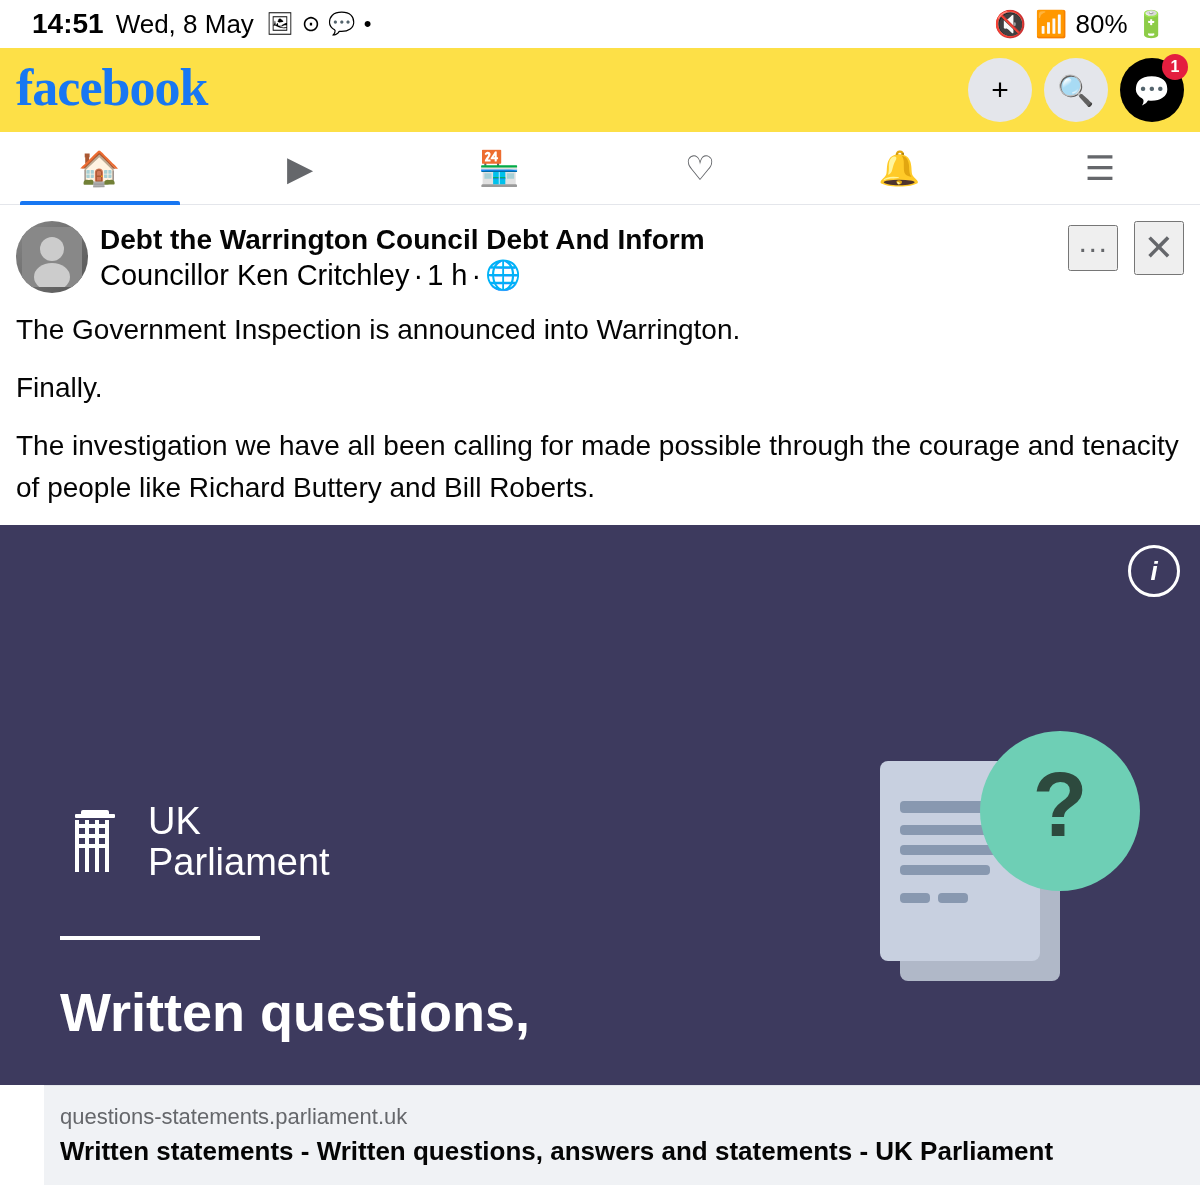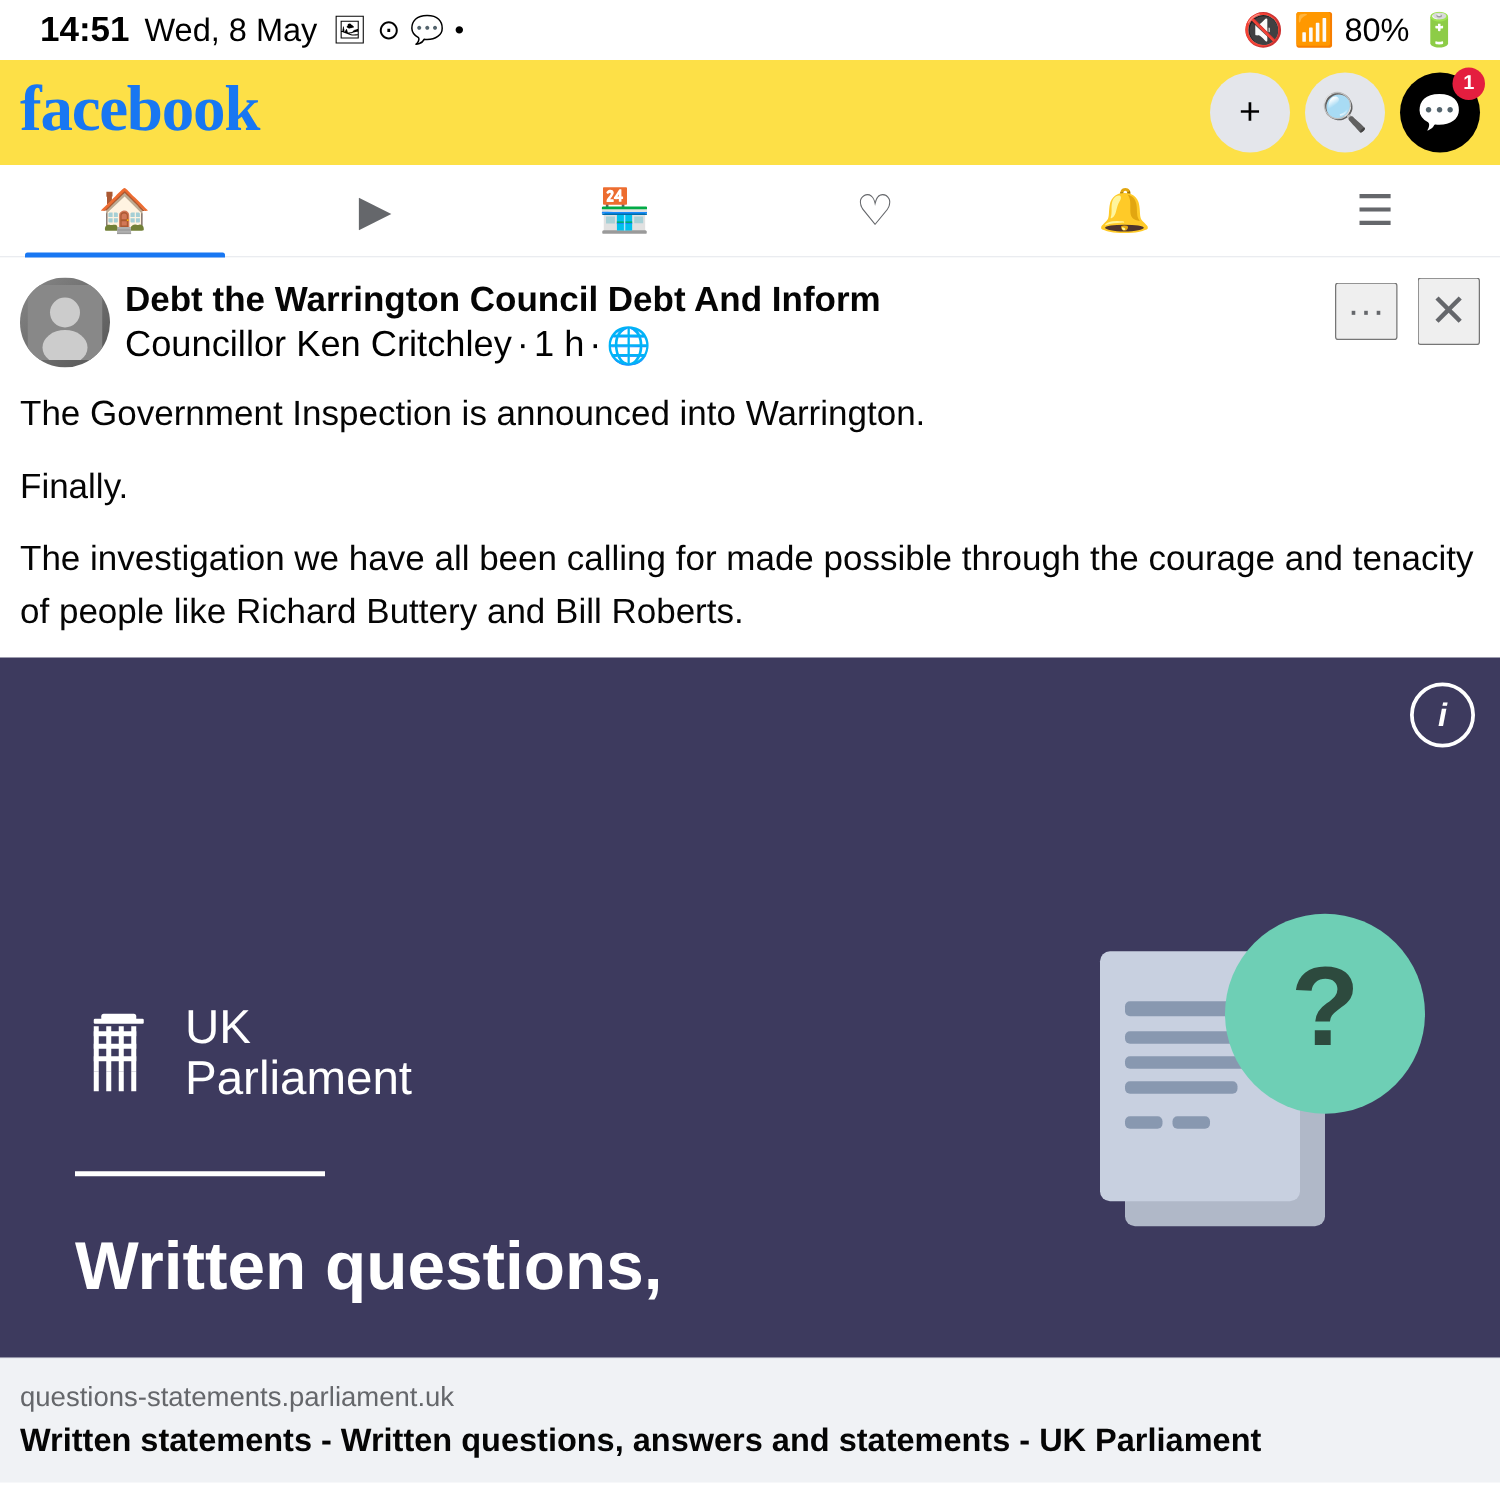--- a/index.html
+++ b/index.html
@@ -297,20 +297,21 @@
       position: absolute;
       right: 40px;
       bottom: 80px;
     }
 
     
     .link-footer {
       background: #f0f2f5;
       padding: 18px 16px;
       border-top: 1px solid #e4e6eb;
+      margin-left: 44px;
     }
     .link-footer-url {
       font-size: 22px;
       color: #65676b;
       margin-bottom: 6px;
     }
     .link-footer-title {
       font-size: 26px;
       color: #050505;
       font-weight: 700;

